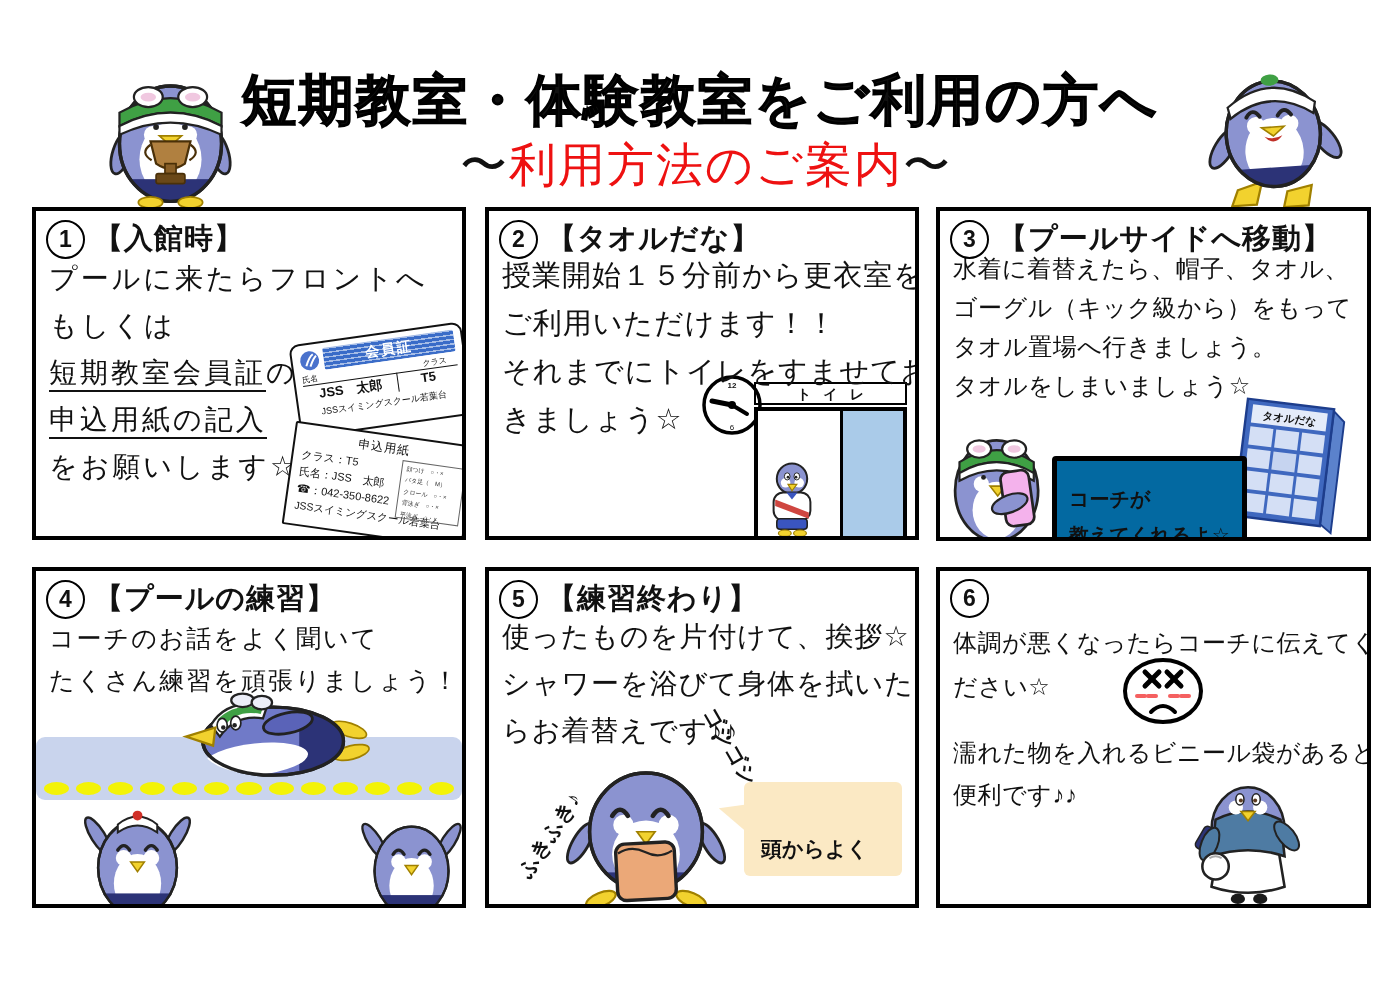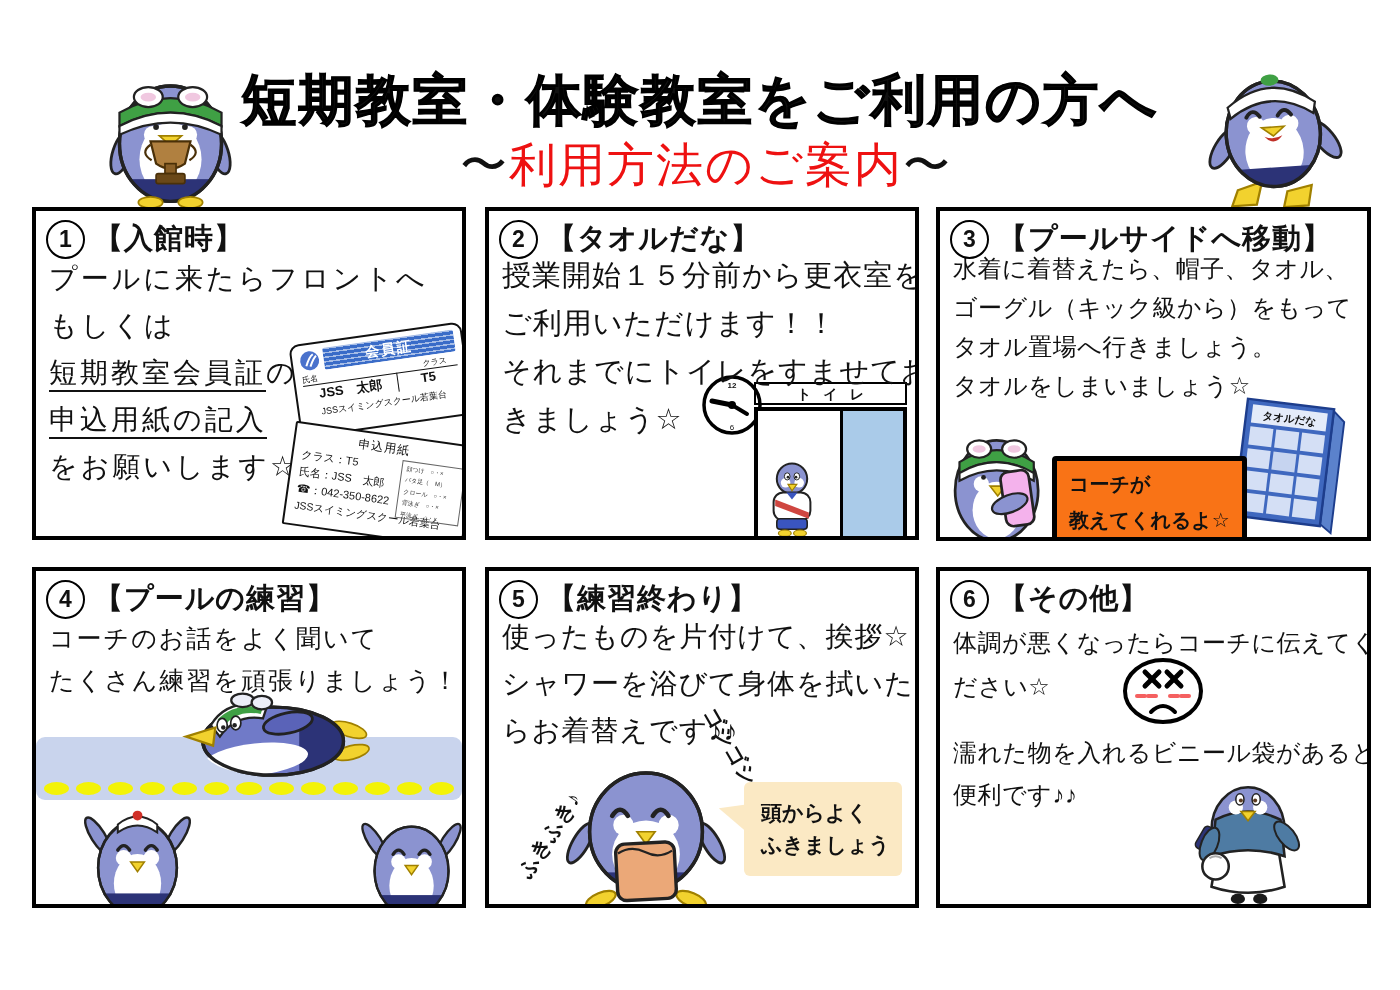--- a/index.html
+++ b/index.html
@@ -61,41 +61,41 @@
   .toilet{position:absolute;left:265px;top:171px;width:153px;}
   .toilet-label{border:2px solid #000;text-align:center;font-size:14px;letter-spacing:12px;
       padding-left:12px;height:23px;line-height:21px;box-sizing:border-box;font-weight:bold;}
   .toilet-box{margin-top:2px;height:130px;border:4px solid #000;display:flex;}
   .toilet-room{flex:1.35;position:relative;background:#fff;}
   .toilet-room svg{position:absolute;left:6px;bottom:0;width:56px;height:86px;}
   .toilet-door{flex:1;background:#aacbe9;border-left:3px solid #000;}
   
   .goggles-penguin{position:absolute;left:6px;top:214px;width:110px;height:118px;}
   .callout{position:absolute;left:112px;top:245px;border:5px solid #000;border-radius:4px;
-      background:#f97316;padding:5px 12px;z-index:2;}
+      background:#0369a1;padding:20px 12px;z-index:2;}
   .callout div{font-size:20px;font-weight:bold;line-height:1.8;white-space:nowrap;}
   .shelf{position:absolute;left:296px;top:188px;width:108px;height:138px;transform:rotate(7deg);}
   
   .lane{position:absolute;left:0;right:0;top:166px;height:63px;background:#c9d4ed;border-radius:9px;}
   .lane-marks{position:absolute;left:8px;right:8px;top:211px;display:flex;gap:7px;}
   .lane-marks i{flex:1;height:13px;background:#f3f307;border-radius:50%;}
   .swimmer{position:absolute;left:140px;top:118px;width:200px;height:102px;z-index:2;}
   .cheer-l{position:absolute;left:40px;top:218px;width:124px;height:132px;}
   .cheer-r{position:absolute;left:318px;top:226px;width:116px;height:124px;}
   
   .towel-penguin{position:absolute;left:78px;top:188px;width:158px;height:150px;}
   .sfx{position:absolute;font-weight:bold;font-size:21px;white-space:nowrap;z-index:2;}
   .sfx-l{left:12px;top:250px;transform:rotate(-57deg);}
   .sfx-r{left:196px;top:166px;transform:rotate(60deg);}
   .bubble{position:absolute;left:255px;top:211px;width:158px;height:94px;background:#fbe9c4;
       border-radius:6px;padding:15px 0 0 17px;box-sizing:border-box;z-index:2;}
   .bubble:before{content:"";position:absolute;left:-26px;top:20px;width:0;height:0;
       border-top:8px solid transparent;border-bottom:22px solid transparent;
       border-right:32px solid #fbe9c4;transform:rotate(6deg);}
-  .bubble div{font-size:21px;font-weight:bold;line-height:1.5;}
+  .bubble div{font-size:21px;font-weight:bold;line-height:1.5;margin-top:36px;}
   
   .sick-face{position:absolute;left:181px;top:84px;width:84px;height:72px;}
   .bag-penguin{position:absolute;left:250px;top:202px;width:112px;height:134px;}
   svg{overflow:visible;}
   svg text{font-family:"Liberation Sans","DejaVu Sans",sans-serif;}
 </style>
 </head>
 <body>
 
 <div class="page">
@@ -439,21 +439,20 @@
     </svg>
     <div class="bubble">
       <div>頭からよく</div>
       <div>ふきましょう</div>
     </div>
   </section>
 
   <section class="panel p6">
     <div class="ph">
       <span class="num">6</span>
-      <span class="ph-t">【その他】</span>
     </div>
     <div class="p6line" style="top:56px">体調が悪くなったらコーチに伝えてく</div>
     <div class="p6line" style="top:100px">ださい☆</div>
     <svg class="sick-face" viewBox="0 0 84 70">
       <ellipse cx="42" cy="35" rx="38" ry="31" fill="#fff" stroke="#000" stroke-width="4"></ellipse>
       <line x1="24" y1="16" x2="38" y2="30" stroke="#000" stroke-width="5" stroke-linecap="round"></line>
       <line x1="38" y1="16" x2="24" y2="30" stroke="#000" stroke-width="5" stroke-linecap="round"></line>
       <line x1="46" y1="16" x2="60" y2="30" stroke="#000" stroke-width="5" stroke-linecap="round"></line>
       <line x1="60" y1="16" x2="46" y2="30" stroke="#000" stroke-width="5" stroke-linecap="round"></line>
       <line x1="16" y1="40" x2="24" y2="40" stroke="#f56060" stroke-width="4" stroke-linecap="round"></line>

